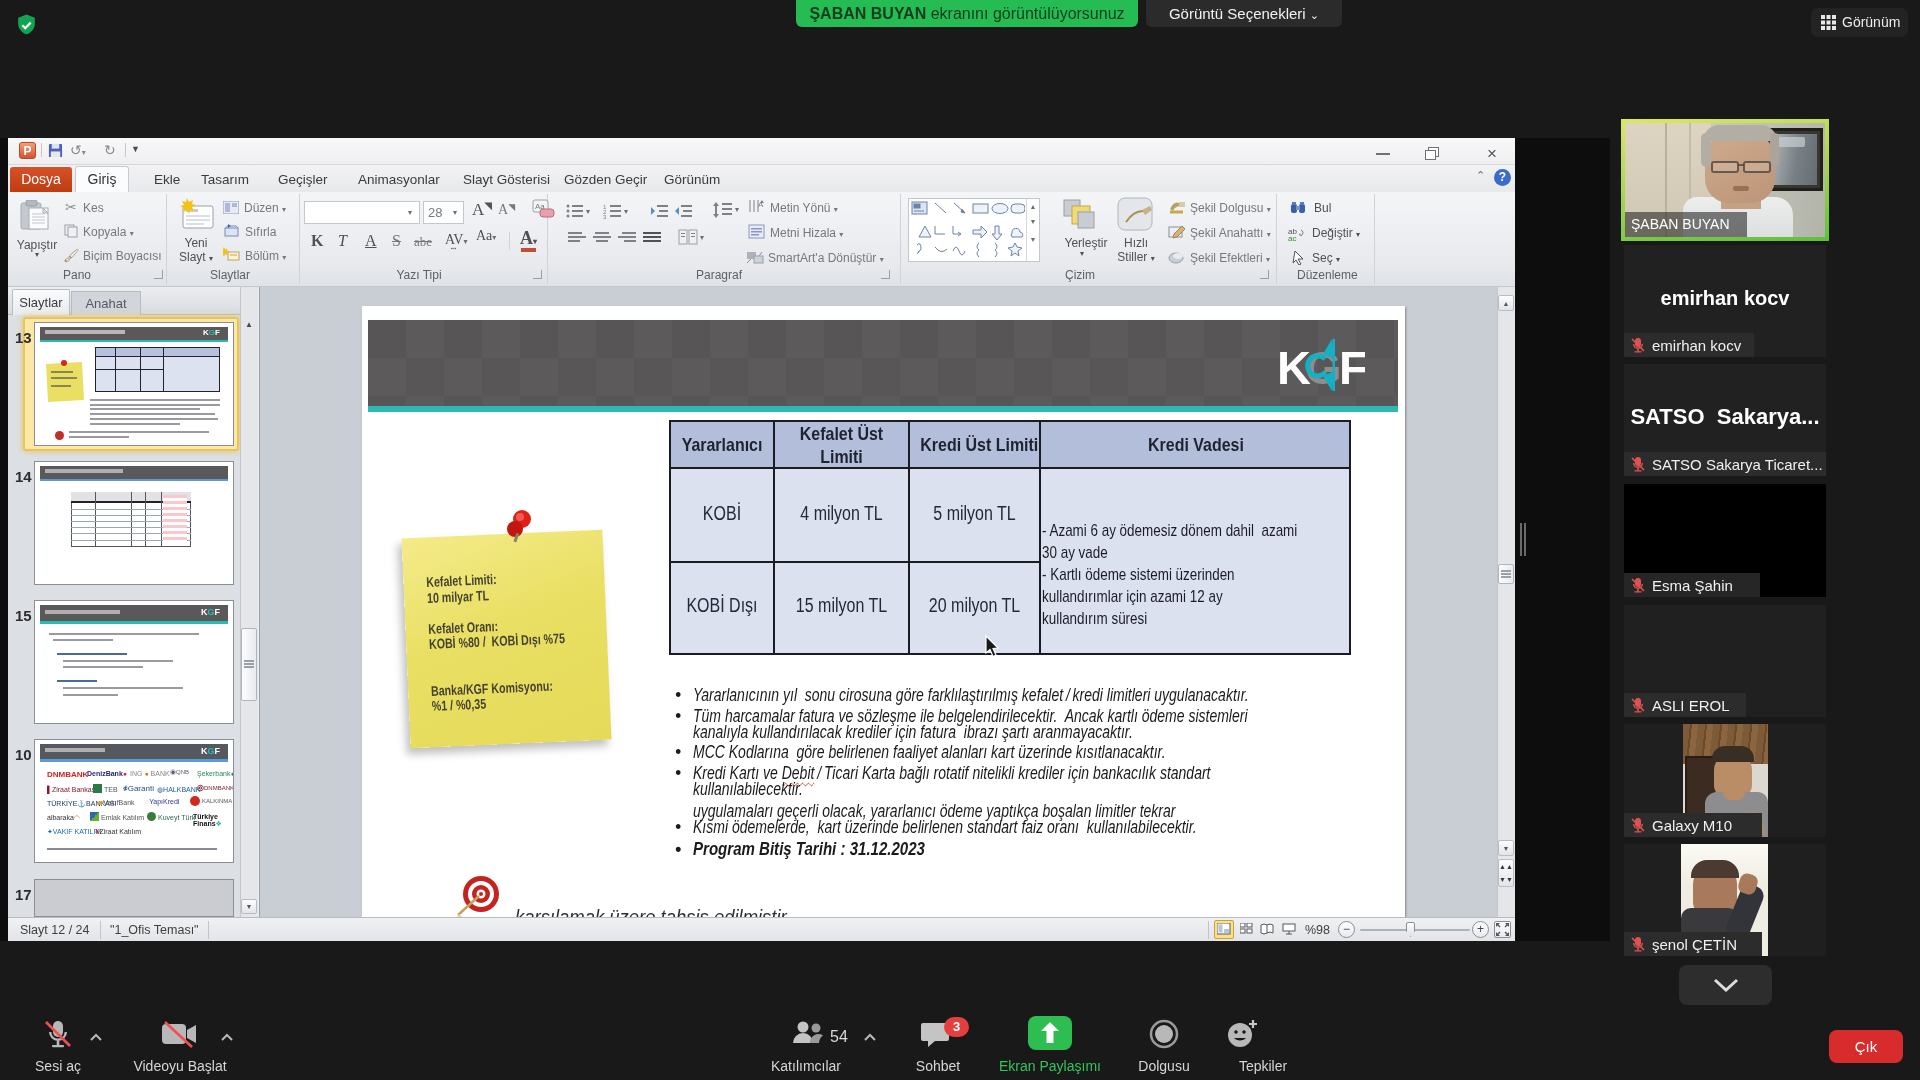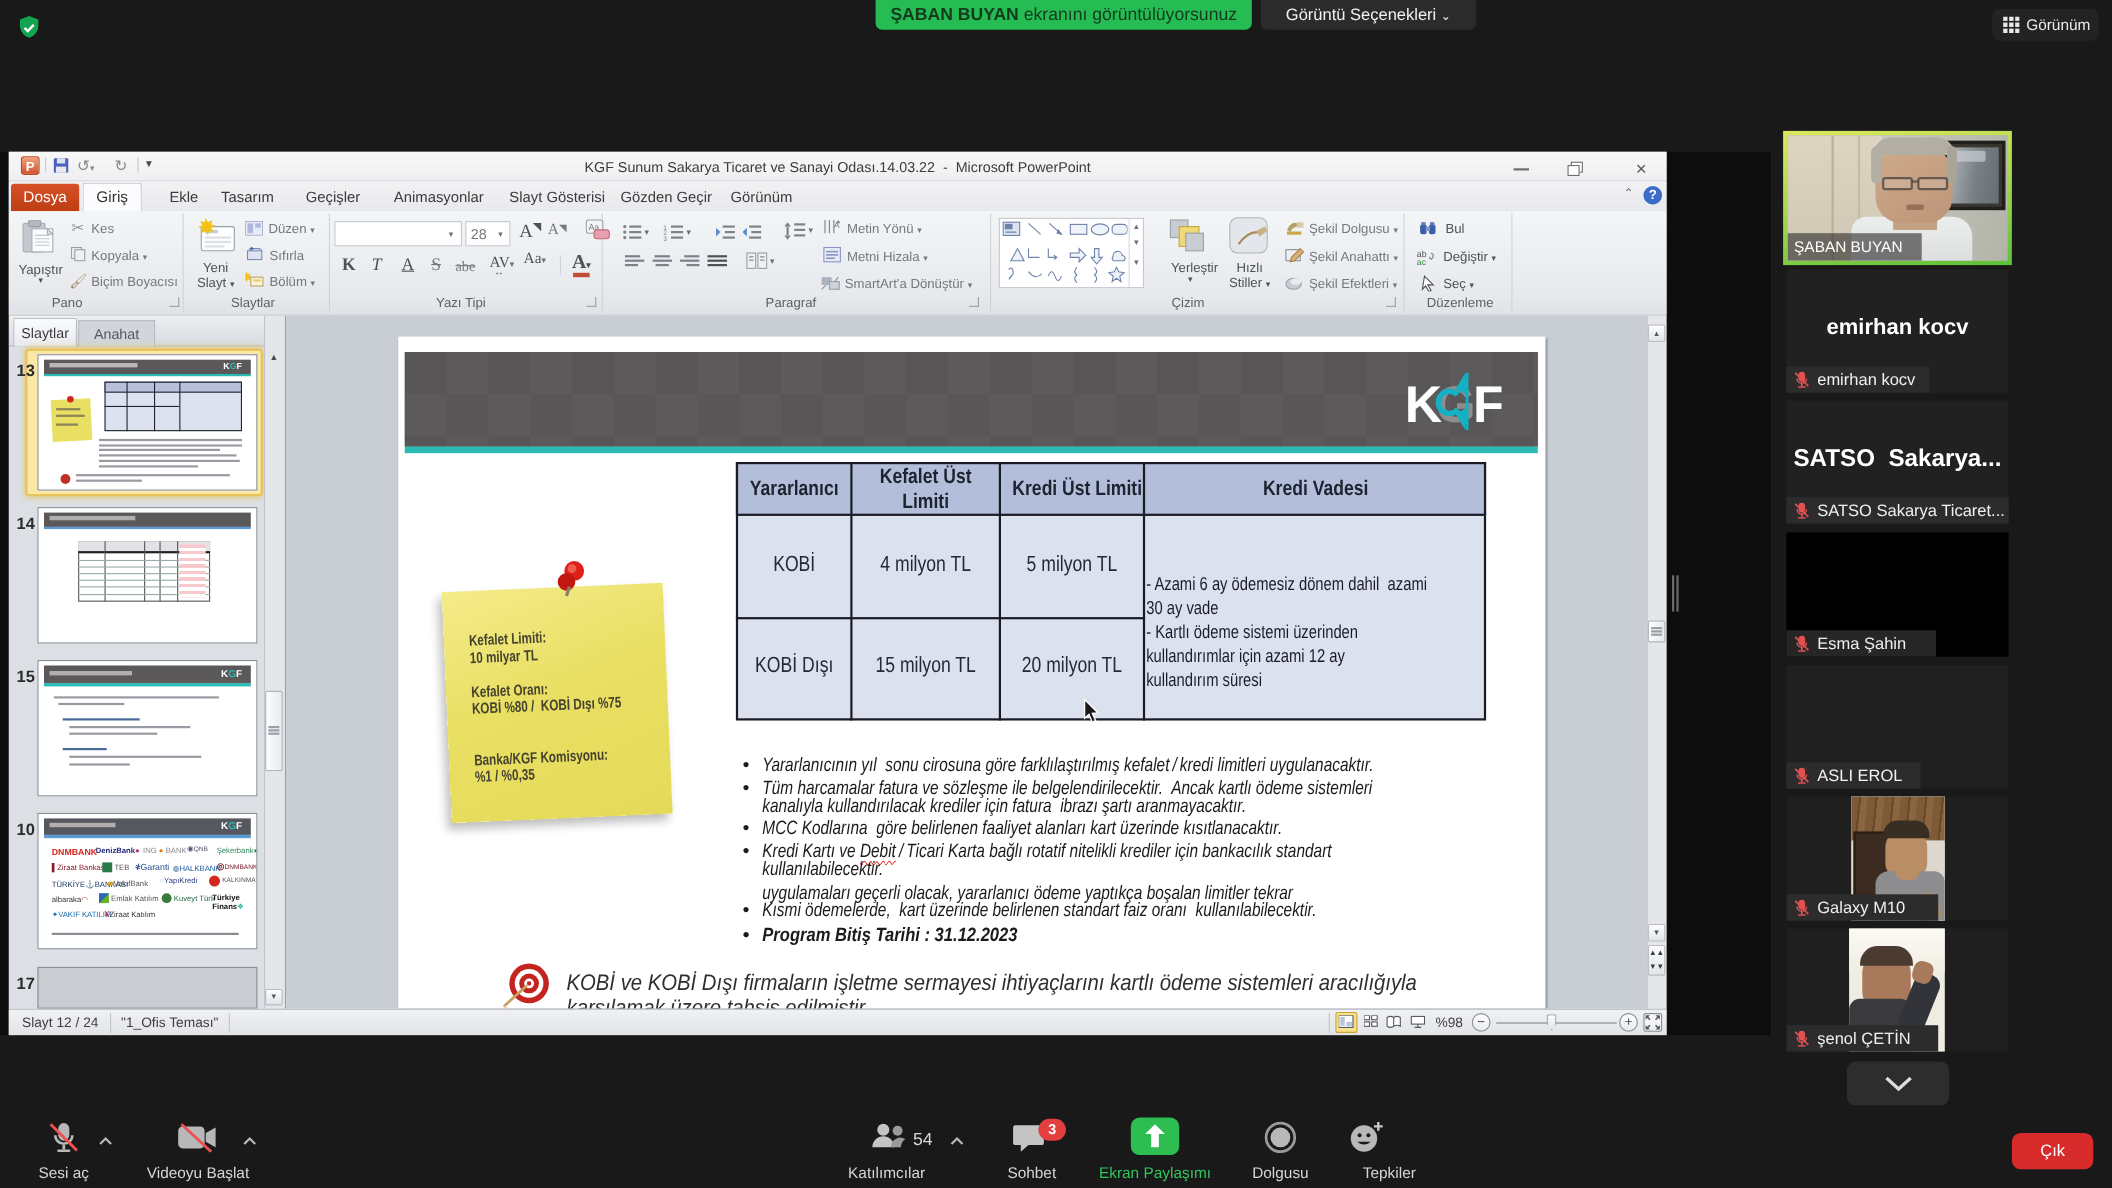--- a/index.html
+++ b/index.html
@@ -46,21 +46,20 @@
     <svg width="15" height="15" viewBox="0 0 16 16">
         <rect x="1" y="1" width="14" height="14" rx="1" fill="#4a5fc0"></rect>
         <rect x="4" y="1" width="8" height="5" fill="#dce4f2"></rect>
         <rect x="3" y="9" width="10" height="6" fill="#e8e8ea"></rect>
       </svg>
   </div>
   <div class="a" style="left:62px;top:4px;color:#8a8a8e;font-size:14px;">↺<span style="font-size:8px;">▾</span></div>
   <div class="a" style="left:96px;top:4px;color:#8a8a8e;font-size:14px;">↻</div>
   <div class="a" style="left:117px;top:5px;width:1px;height:14px;background:#c8c8ca;"></div>
   <div class="a" style="left:123px;top:6px;color:#4a4a4c;font-size:9px;">▼</div>
-  <div class="a nw" style="left:0;top:6px;width:1507px;text-align:center;color:#3c3c3e;font-size:13px;">KGF Sunum Sakarya Ticaret ve Sanayi Odası.14.03.22&nbsp; - &nbsp;Microsoft PowerPoint</div>
   <div class="a" style="left:1368px;top:15px;width:14px;height:2px;background:#707074;"></div>
   <div class="a" style="left:1420px;top:9px;width:11px;height:10px;border:1px solid #707074;background:#fff;"></div>
   <div class="a" style="left:1417px;top:12px;width:11px;height:10px;border:1px solid #707074;background:#fff;"></div>
   <div class="a" style="left:1479px;top:6px;color:#55555a;font-size:17px;">×</div>
 
   <div class="a" style="left:0;top:27px;width:1507px;height:27px;background:linear-gradient(#f2f2f4,#e8e9ec);"></div>
   <div class="a" style="left:2px;top:29px;width:62px;height:25px;background:linear-gradient(#d75127,#bd3d12);border-radius:3px 3px 0 0;color:#fff;font-size:14px;text-align:center;line-height:25px;">Dosya</div>
   <div class="a" style="left:67px;top:28px;width:54px;height:26px;background:#fbfcfd;border:1px solid #c6cbd2;border-bottom:none;border-radius:3px 3px 0 0;color:#333;font-size:14px;text-align:center;line-height:24px;">Giriş</div>
   <div class="a" style="left:146px;top:34px;color:#3b3b3d;font-size:13.5px;">Ekle</div>
   <div class="a" style="left:193px;top:34px;color:#3b3b3d;font-size:13.5px;">Tasarım</div>
@@ -74,21 +73,21 @@
 
   <div class="a" id="ribbon" style="left:0;top:54px;width:1507px;height:95px;background:linear-gradient(#f4f5f7,#e7e9ed 80%,#dfe2e6);border-bottom:1px solid #c3c8cf;color:#5e6166;font-size:12px;">
 
     <div class="a" style="left:158px;top:2px;width:1px;height:90px;background:#cfd3d9;"></div>
     <div class="a" style="left:291px;top:2px;width:1px;height:90px;background:#cfd3d9;"></div>
     <div class="a" style="left:539px;top:2px;width:1px;height:90px;background:#cfd3d9;"></div>
     <div class="a" style="left:892px;top:2px;width:1px;height:90px;background:#cfd3d9;"></div>
     <div class="a" style="left:1268px;top:2px;width:1px;height:90px;background:#cfd3d9;"></div>
     <div class="a" style="left:1366px;top:2px;width:1px;height:90px;background:#cfd3d9;"></div>
 
-    <div class="a" style="left:39px;top:76px;width:60px;text-align:left;">Pano</div>
+    <div class="a" style="left:39px;top:76px;width:60px;text-align:center;">Pano</div>
     <div class="a" style="left:192px;top:76px;width:60px;text-align:center;">Slaytlar</div>
     <div class="a" style="left:381px;top:76px;width:60px;text-align:center;">Yazı Tipi</div>
     <div class="a" style="left:681px;top:76px;width:60px;text-align:center;">Paragraf</div>
     <div class="a" style="left:1042px;top:76px;width:60px;text-align:center;">Çizim</div>
     <div class="a" style="left:1289px;top:76px;width:60px;text-align:center;">Düzenleme</div>
 
     <div class="a" style="left:146px;top:78px;width:9px;height:9px;border:1px solid #9aa0a8;border-top:none;border-left:none;"></div>
     <div class="a" style="left:525px;top:78px;width:9px;height:9px;border:1px solid #9aa0a8;border-top:none;border-left:none;"></div>
     <div class="a" style="left:873px;top:78px;width:9px;height:9px;border:1px solid #9aa0a8;border-top:none;border-left:none;"></div>
     <div class="a" style="left:1252px;top:78px;width:9px;height:9px;border:1px solid #9aa0a8;border-top:none;border-left:none;"></div>
@@ -562,21 +561,20 @@
         <svg width="46" height="46">
             <circle cx="25" cy="21" r="18" fill="#c42420"></circle>
             <circle cx="25" cy="21" r="13" fill="#fff"></circle>
             <circle cx="25" cy="21" r="9" fill="#c42420"></circle>
             <circle cx="25" cy="21" r="4.5" fill="#fff"></circle>
             <circle cx="25" cy="21" r="2" fill="#c42420"></circle>
             <path d="M2 42 L23 23" stroke="#c8a060" stroke-width="2.5"></path>
             <path d="M0 46 l6-2 -3-3z" fill="#e8d0a0"></path>
           </svg>
       </div>
-      <div class="a nw" style="left:153px;top:576px;color:#2f2f2f;font-size:20.5px;font-style:italic;"><span class="nw" style="display:inline-block;transform:scaleX(0.90);transform-origin:left;">KOBİ ve KOBİ Dışı firmaların işletme sermayesi ihtiyaçlarını kartlı ödeme sistemleri aracılığıyla</span></div>
       <div class="a nw" style="left:153px;top:599px;color:#2f2f2f;font-size:20.5px;font-style:italic;"><span class="nw" style="display:inline-block;transform:scaleX(0.90);transform-origin:left;">karşılamak üzere tahsis edilmistir.</span></div>
     </div>
 
     <div class="a" style="left:976px;top:348px;width:16px;height:24px;">
       <svg width="16" height="24">
           <path d="M2 1 L2 18 L6 14.5 L9 21.5 L12 20 L9 13.5 L14 13 Z" fill="#1a1a1a" stroke="#fff" stroke-width="1.2"></path>
         </svg>
     </div>
 
     <div class="a" style="left:1489px;top:0;width:18px;height:630px;background:#e4e6ea;border-left:1px solid #c2c6cc;"></div>

